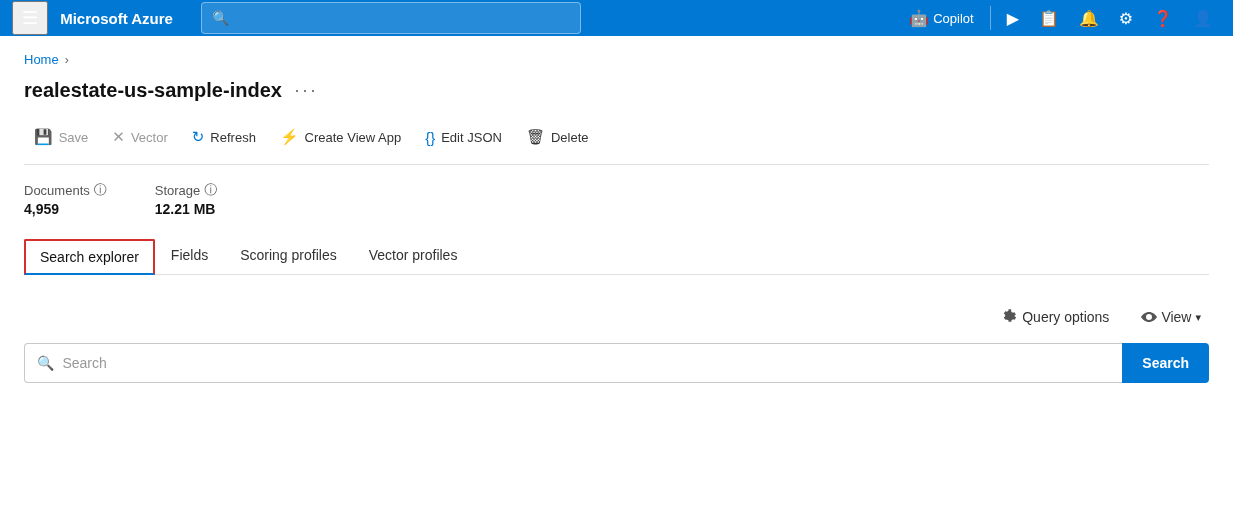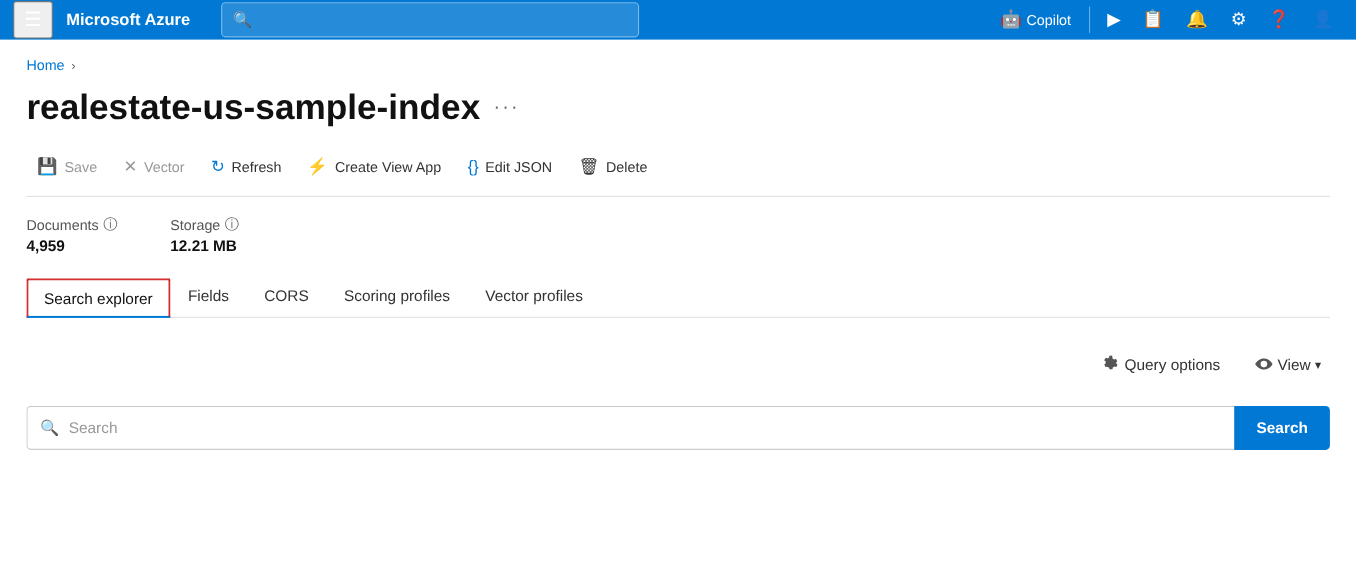--- a/index.html
+++ b/index.html
@@ -101,21 +101,21 @@
     }
 
     
     .page-title-row {
       display: flex;
       align-items: center;
       gap: 12px;
       margin-bottom: 20px;
     }
     .page-title {
-      font-size: 32px;
+      font-size: 20px;
       font-weight: 600;
       color: #111;
     }
     .page-title-more {
       font-size: 18px;
       color: #666;
       cursor: pointer;
       letter-spacing: 2px;
     }
 
@@ -203,21 +203,21 @@
 
     
     .search-area {
       padding: 12px 0;
     }
     .search-options-row {
       display: flex;
       justify-content: flex-end;
       align-items: flex-end;
       gap: 16px;
-      margin-bottom: 24px;
+      margin-bottom: 12px;
     }
     .search-options-btn {
       display: flex;
       align-items: center;
       gap: 6px;
       background: transparent;
       border: none;
       cursor: pointer;
       font-size: 14px;
       color: #333;
@@ -363,21 +363,20 @@
         <span>Storage</span>
         <span class="info-icon">ⓘ</span>
       </div>
       <div class="stat-value">12.21 MB</div>
     </div>
   </div>
 
   <div class="tabs">
     <div class="tab active">Search explorer</div>
     <div class="tab">Fields</div>
-    <div class="tab">CORS</div>
     <div class="tab">Scoring profiles</div>
     <div class="tab">Vector profiles</div>
   </div>
 
   <div class="search-area">
     <div class="search-options-row">
       <button class="search-options-btn">
         <svg class="gear-svg" viewBox="0 0 16 16">
           <path d="M8 5a3 3 0 1 0 0 6A3 3 0 0 0 8 5zm0 5a2 2 0 1 1 0-4 2 2 0 0 1 0 4zm6.5-2.5c0-.28-.02-.56-.05-.83l1.2-.93a.3.3 0 0 0 .07-.38l-1.14-1.97a.3.3 0 0 0-.36-.13l-1.41.57a6.1 6.1 0 0 0-1.44-.83L11.1.5a.3.3 0 0 0-.3-.25H8.8a.3.3 0 0 0-.3.25l-.22 1.5c-.51.2-.99.48-1.44.83L5.44 2.26a.3.3 0 0 0-.36.13L3.94 4.36a.3.3 0 0 0 .07.38l1.2.93C5.18 5.94 5.16 6.22 5.16 6.5s.02.56.05.83l-1.2.93a.3.3 0 0 0-.07.38l1.14 1.97c.08.14.24.19.36.13l1.41-.57c.45.35.93.63 1.44.83l.22 1.5c.04.14.17.25.3.25h2.28c.13 0 .26-.11.3-.25l.22-1.5c.51-.2.99-.48 1.44-.83l1.41.57c.12.05.28 0 .36-.13l1.14-1.97a.3.3 0 0 0-.07-.38l-1.2-.93c.03-.27.05-.55.05-.83z"></path>
         </svg>

